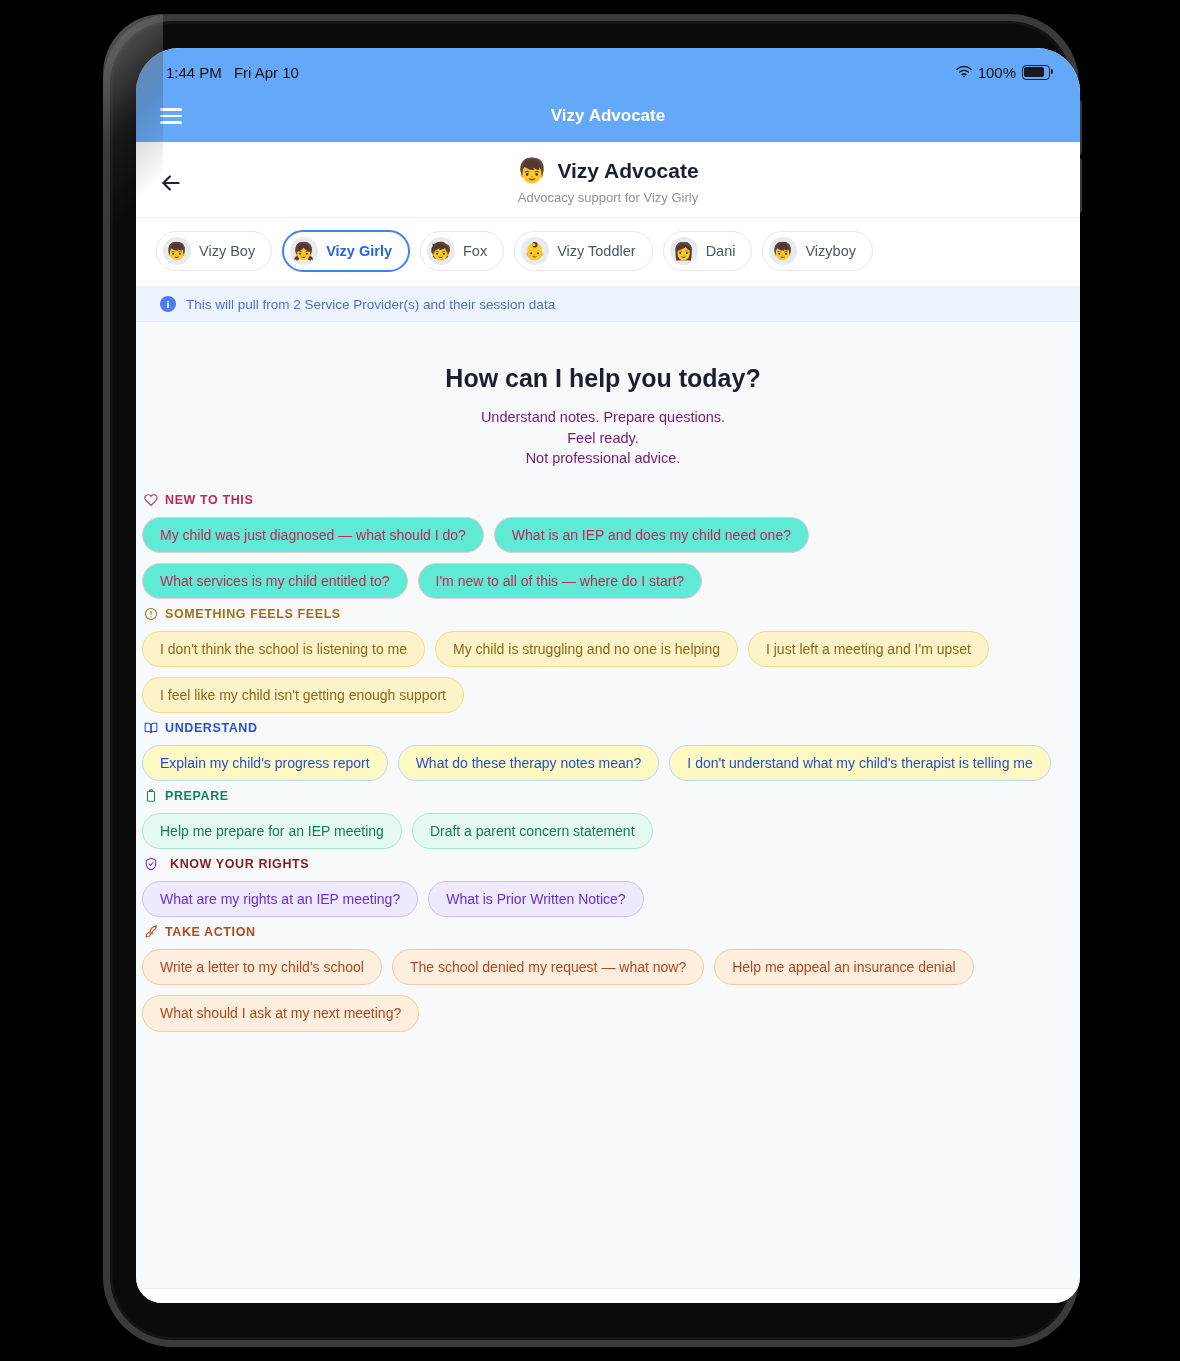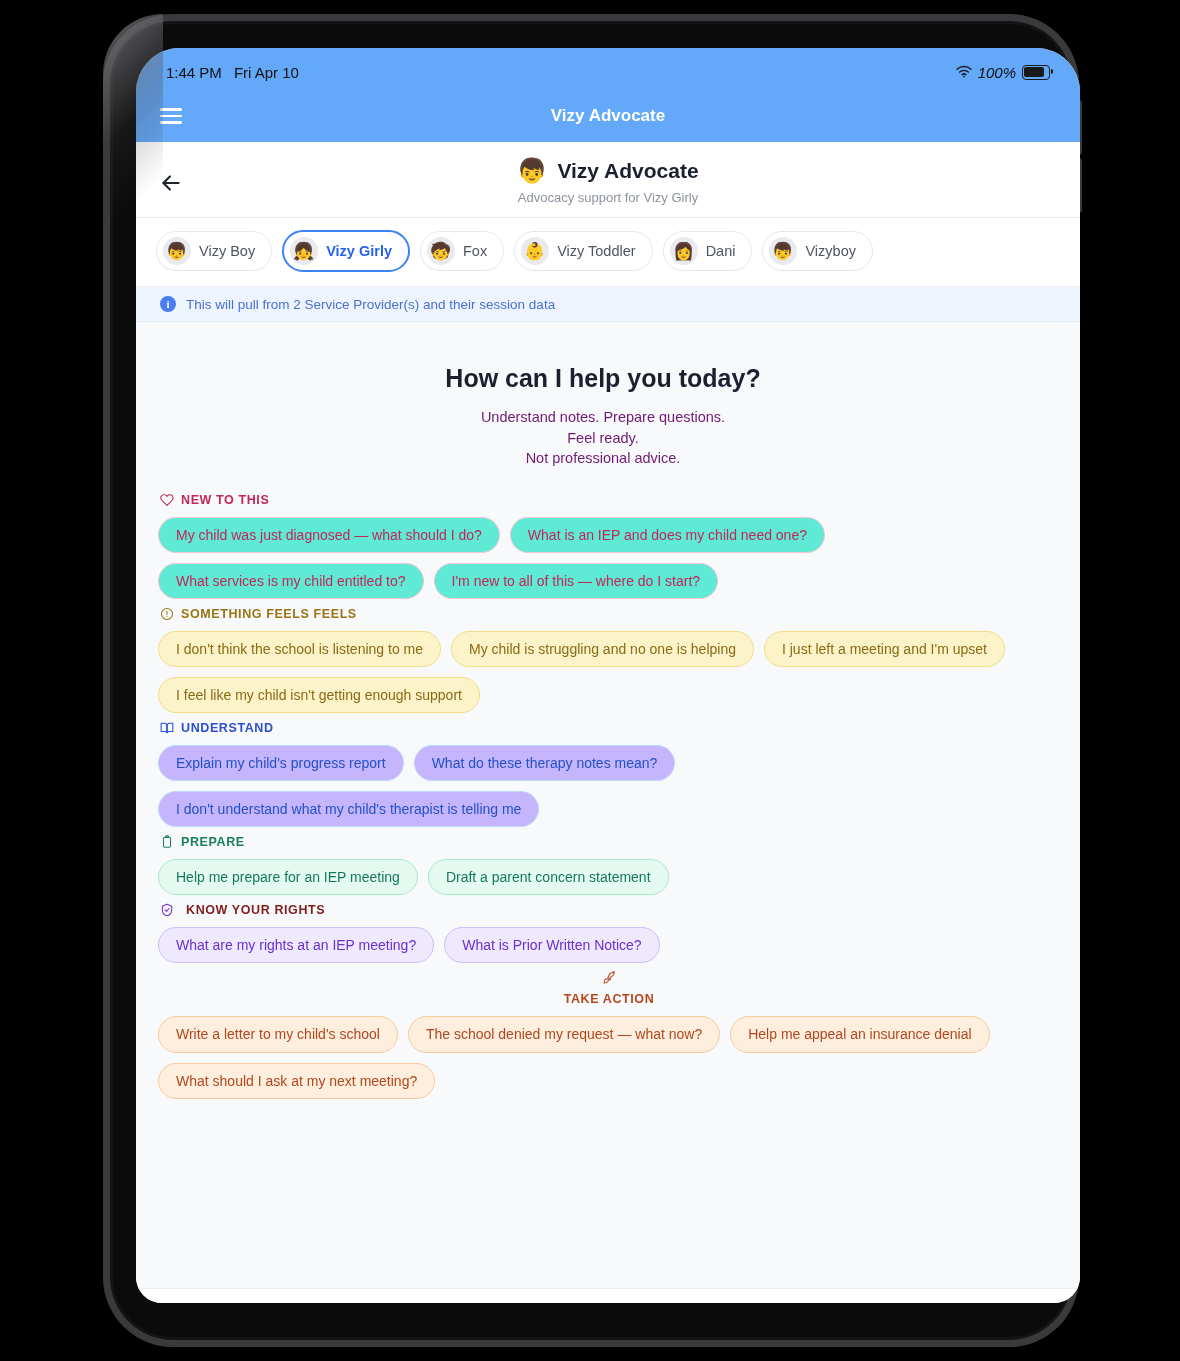--- a/index.html
+++ b/index.html
@@ -60,21 +60,21 @@
     background: #64a9f9;
     display: flex;
     align-items: center;
     justify-content: space-between;
     padding: 6px 30px 0 30px;
     color: #111;
     font-size: 15px;
     font-weight: 500;
   }
   #status-left { display: flex; gap: 12px; align-items: baseline; }
-  #status-right { display: flex; gap: 6px; align-items: center; font-style: italic; }
+  #status-right { display: flex; gap: 6px; align-items: center; }
   .battery-shell {
     width: 26px; height: 13px;
     border: 1.4px solid #1a1a1a;
     border-radius: 4px;
     position: relative;
     display: inline-block;
   }
   .battery-shell::after {
     content: "";
     position: absolute; right: -3.5px; top: 3.5px;
@@ -178,21 +178,21 @@
     padding: 0 0 0 0;
     overflow: hidden;
   }
   #intro { padding: 42px 10px 0 0; text-align: center; }
   #intro-title { font-size: 25px; font-weight: 700; color: #1b2030; }
   #intro-sub {
     margin: 14px auto 0 auto; width: 270px;
     font-size: 14.5px; color: #701a75; line-height: 1.42;
   }
 
-  #sections { padding: 24px 22px 0 22px; }
+  #sections { padding: 24px 22px 0 6px; }
   .section { margin-bottom: 8px; }
   .section-header {
     display: flex; align-items: center; gap: 7px;
     font-size: 12.5px; font-weight: 700; letter-spacing: .6px;
     margin: 0 0 10px 2px;
   }
   .section-header .sec-icon { display: flex; align-items: center; }
   .chip-row { display: flex; flex-wrap: wrap; gap: 10px; }
   .sugg-chip {
     border-radius: 20px;
@@ -203,26 +203,26 @@
     white-space: nowrap;
     line-height: 1.15;
   }
 
   
   .pal-pink   .section-header { color: #c2265a; }
   .pal-pink   .sugg-chip { background: #5eead4; border-color: #f6c3d0; color: #c2265a; }
   .pal-yellow .section-header { color: #9a7415; }
   .pal-yellow .sugg-chip { background: #fdf3c9; border-color: #f3dd86; color: #8a6a16; }
   .pal-blue   .section-header { color: #2b4fd4; }
-  .pal-blue   .sugg-chip { background: #c4b5fd; border-color: #bcd8fb; color: #2450c8; }
+  .pal-blue   .sugg-chip { background: #fef9c3; border-color: #bcd8fb; color: #2450c8; }
   .pal-green  .section-header { color: #17805d; }
   .pal-green  .sugg-chip { background: #e4faf0; border-color: #a9e9cb; color: #16795a; }
   .pal-purple .section-header { color: #7f1d1d; gap: 12px; }
   .pal-purple .sugg-chip { background: #efe9fd; border-color: #cebcf7; color: #6b2fd2; }
-  .pal-orange .section-header { color: #b5471d; flex-direction: column; }
+  .pal-orange .section-header { color: #b5471d; }
   .pal-orange .sugg-chip { background: #fdeedd; border-color: #f8cb9d; color: #b2471f; }
 
   
   #composer {
     background: #fff;
     border-top: 1px solid #ecedf0;
     height: 88px;
     display: flex; align-items: center; gap: 12px;
     padding: 0 22px;
   }

